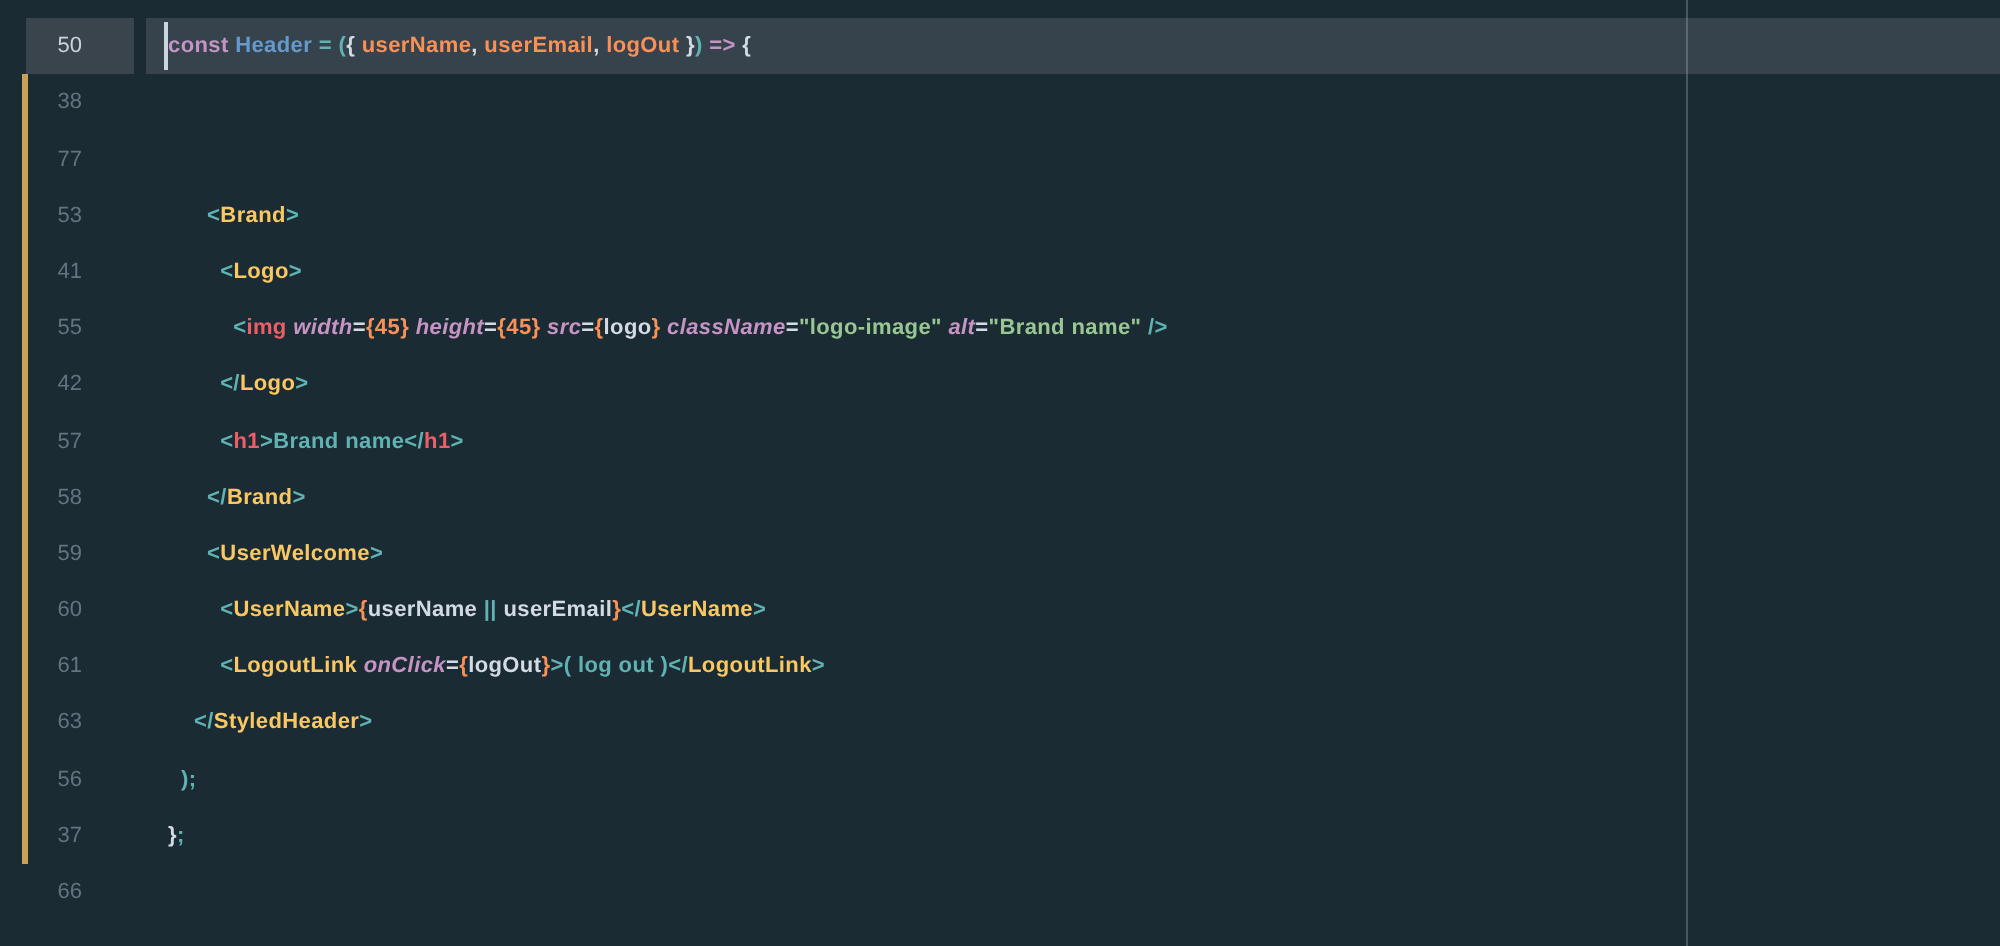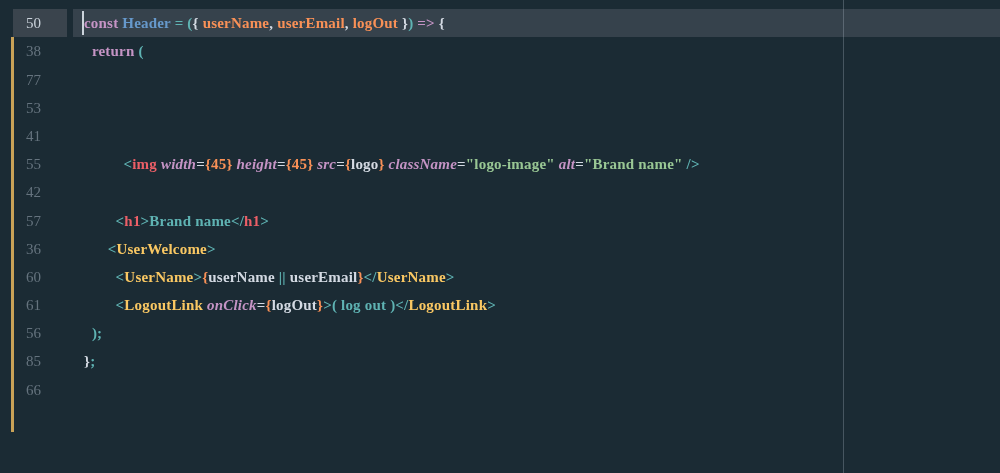--- a/index.html
+++ b/index.html
@@ -7,22 +7,22 @@
     padding: 0;
     overflow: hidden;
     background: #10202a;
   }
   .editor {
     position: relative;
     width: 1000px;
     height: 473px;
     overflow: hidden;
     background: var(--bg, #1b2b34);
-    font-family: Liberation Serif, serif;
-    font-size: 15px;
+    font-family: Liberation Sans, sans-serif;
+    font-size: 11px;
     letter-spacing: 0.2px;
     cursor: text;
   }
   .lines { position: relative; }
   .row {
     position: relative;
     height: 28.2px;
     line-height: 28.2px;
     width: 1000px;
     white-space: pre;
@@ -81,28 +81,30 @@
   }
 </style>
 </head>
 <body>
 
 <div class="editor">
   <div class="git-bar"></div>
   <div class="lines">
       <div class="row partial-top"><span class="ln">49</span><span class="code"></span></div>
       <div class="row active"><span class="hl-gutter"></span><span class="hl-main"></span><span class="ln">50</span><span class="code"><span style="color: var(--purple);">const </span><span style="color: var(--blue);">Header </span><span style="color: var(--teal);">= (</span><span style="color: var(--fg);">{ </span><span style="color: var(--orange);">userName</span><span style="color: var(--fg);">, </span><span style="color: var(--orange);">userEmail</span><span style="color: var(--fg);">, </span><span style="color: var(--orange);">logOut</span><span style="color: var(--fg);"> }</span><span style="color: var(--teal);">)</span><span style="color: var(--fg);"> </span><span style="color: var(--purple);">=&gt;</span><span style="color: var(--fg);"> {</span></span><span class="cursor"></span></div>
-      <div class="row"><span class="ln">38</span><span class="code">  <span style="color: var(--purple);">return </span><span style="color: var(--teal);">(</span></span></div>
+      <div class="row"><span class="ln">38</span></div>
       <div class="row"><span class="ln">77</span></div>
-      <div class="row"><span class="ln">53</span></div>
-      <div class="row"><span class="ln">41</span></div>
+      <div class="row"><span class="ln">53</span><span class="code">      <span style="color: var(--teal);">&lt;</span><span style="color: var(--yellow);">Brand</span><span style="color: var(--teal);">&gt;</span></span></div>
+      <div class="row"><span class="ln">41</span><span class="code">        <span style="color: var(--teal);">&lt;</span><span style="color: var(--yellow);">Logo</span><span style="color: var(--teal);">&gt;</span></span></div>
       <div class="row"><span class="ln">55</span><span class="code">          <span style="color: var(--teal);">&lt;</span><span style="color: var(--red);">img</span><span style="color: var(--fg);"> </span><span class="it" style="color: var(--purple);">width</span><span style="color: var(--fg);">=</span><span style="color: var(--orange);">{45}</span><span style="color: var(--fg);"> </span><span class="it" style="color: var(--purple);">height</span><span style="color: var(--fg);">=</span><span style="color: var(--orange);">{45}</span><span style="color: var(--fg);"> </span><span class="it" style="color: var(--purple);">src</span><span style="color: var(--fg);">=</span><span style="color: var(--orange);">{</span><span style="color: var(--fg);">logo</span><span style="color: var(--orange);">}</span><span style="color: var(--fg);"> </span><span class="it" style="color: var(--purple);">className</span><span style="color: var(--fg);">=</span><span style="color: var(--green);">"logo-image"</span><span style="color: var(--fg);"> </span><span class="it" style="color: var(--purple);">alt</span><span style="color: var(--fg);">=</span><span style="color: var(--green);">"Brand name"</span><span style="color: var(--teal);"> /&gt;</span></span></div>
-      <div class="row"><span class="ln">42</span></div>
+      <div class="row"><span class="ln">42</span><span class="code">        <span style="color: var(--teal);">&lt;/</span><span style="color: var(--yellow);">Logo</span><span style="color: var(--teal);">&gt;</span></span></div>
       <div class="row"><span class="ln">57</span><span class="code">        <span style="color: var(--teal);">&lt;</span><span style="color: var(--red);">h1</span><span style="color: var(--teal);">&gt;</span><span style="color: var(--teal);">Brand name</span><span style="color: var(--teal);">&lt;/</span><span style="color: var(--red);">h1</span><span style="color: var(--teal);">&gt;</span></span></div>
-      <div class="row"><span class="ln">36</span><span class="code">      <span style="color: var(--teal);">&lt;</span><span style="color: var(--yellow);">UserWelcome</span><span style="color: var(--teal);">&gt;</span></span></div>
+      <div class="row"><span class="ln">58</span><span class="code">      <span style="color: var(--teal);">&lt;/</span><span style="color: var(--yellow);">Brand</span><span style="color: var(--teal);">&gt;</span></span></div>
+      <div class="row"><span class="ln">59</span><span class="code">      <span style="color: var(--teal);">&lt;</span><span style="color: var(--yellow);">UserWelcome</span><span style="color: var(--teal);">&gt;</span></span></div>
       <div class="row"><span class="ln">60</span><span class="code">        <span style="color: var(--teal);">&lt;</span><span style="color: var(--yellow);">UserName</span><span style="color: var(--teal);">&gt;</span><span style="color: var(--orange);">{</span><span style="color: var(--fg);">userName</span><span style="color: var(--teal);"> || </span><span style="color: var(--fg);">userEmail</span><span style="color: var(--orange);">}</span><span style="color: var(--teal);">&lt;/</span><span style="color: var(--yellow);">UserName</span><span style="color: var(--teal);">&gt;</span></span></div>
       <div class="row"><span class="ln">61</span><span class="code">        <span style="color: var(--teal);">&lt;</span><span style="color: var(--yellow);">LogoutLink</span><span style="color: var(--fg);"> </span><span class="it" style="color: var(--purple);">onClick</span><span style="color: var(--fg);">=</span><span style="color: var(--orange);">{</span><span style="color: var(--fg);">logOut</span><span style="color: var(--orange);">}</span><span style="color: var(--teal);">&gt;</span><span style="color: var(--teal);">( log out )</span><span style="color: var(--teal);">&lt;/</span><span style="color: var(--yellow);">LogoutLink</span><span style="color: var(--teal);">&gt;</span></span></div>
+      <div class="row"><span class="ln">63</span><span class="code">    <span style="color: var(--teal);">&lt;/</span><span style="color: var(--yellow);">StyledHeader</span><span style="color: var(--teal);">&gt;</span></span></div>
       <div class="row"><span class="ln">56</span><span class="code">  <span style="color: var(--teal);">);</span></span></div>
-      <div class="row"><span class="ln">85</span><span class="code"><span style="color: var(--fg);">}</span><span style="color: var(--teal);">;</span></span></div>
+      <div class="row"><span class="ln">37</span><span class="code"><span style="color: var(--fg);">}</span><span style="color: var(--teal);">;</span></span></div>
       <div class="row partial-bottom"><span class="ln">66</span><span class="code"></span></div>
     </div>
   <div class="ruler"></div>
 </div>
 
 </body></html>

